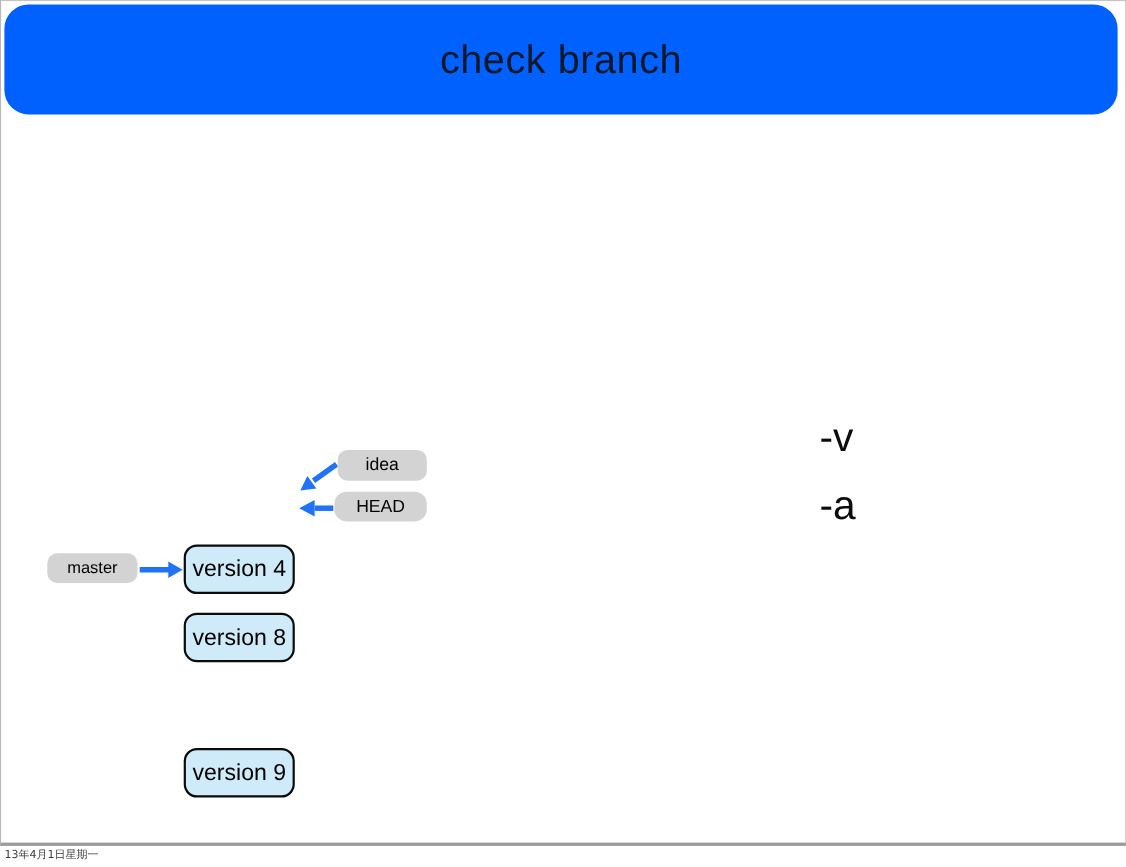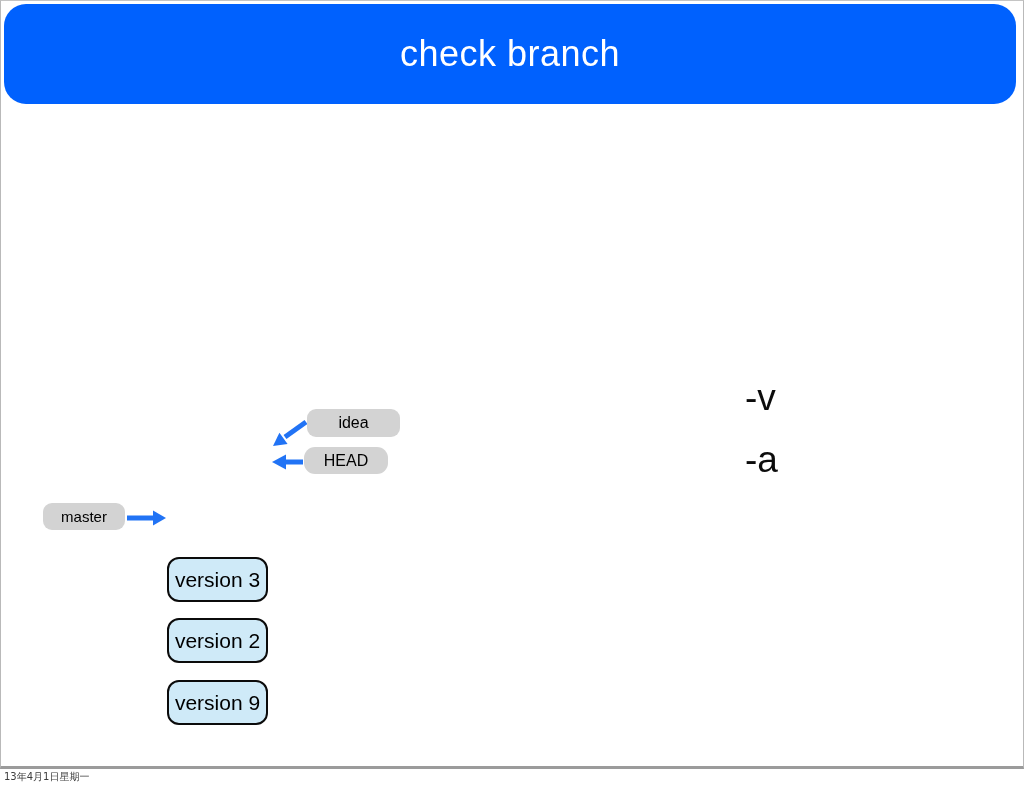--- a/index.html
+++ b/index.html
@@ -33,21 +33,21 @@
       left: 3px; top: 3px;
       width: 1012px;
       height: 100px;
       background: var(--header_blue, #0061fe);
       border-radius: 22px;
       display: flex;
       align-items: center;
       justify-content: center;
     }
     .title-bar .title {
-      color: #ffffff;
+      color: #0f172a;
       font-size: 36px;
       font-weight: 400;
       letter-spacing: 0.5px;
     }
     
     .commit {
       position: absolute;
       left: 166px;
       width: 101px;
       height: 45px;
@@ -72,21 +72,21 @@
       position: absolute;
       box-sizing: border-box;
       background: var(--label_gray, #d3d3d3);
       border-radius: 9px;
       display: flex;
       align-items: center;
       justify-content: center;
       color: #000;
       white-space: nowrap;
     }
-    .ref-idea   { left: 306px; top: 408px; width: 93px; height: 28px; font-size: 16px; }
+    .ref-idea   { left: 306px; top: 408px; width: 81px; height: 28px; font-size: 16px; }
     .ref-head   { left: 303px; top: 446px; width: 84px; height: 27px; font-size: 16px; border-radius: 11px; }
     .ref-master { left: 42px;  top: 502px; width: 82px; height: 27px; font-size: 15px; }
     
     .arrows {
       position: absolute;
       left: 0; top: 0;
       width: 1024px;
       height: 768px;
       pointer-events: none;
     }
@@ -140,22 +140,22 @@
       <g>
         <line class="arrow-line" x1="302" y1="461" x2="285" y2="461"></line>
         <polygon class="arrow-head" points="285,453.5 285,468.5 271,461"></polygon>
       </g>
       <g>
         <line class="arrow-line" x1="305" y1="421" x2="284" y2="436"></line>
         <polygon class="arrow-head" points="278.4,431.7 286.6,443.1 272,445"></polygon>
       </g>
     </svg>
 
-    <div class="commit v3">version 3</div>
-    <div class="commit v2">version 2</div>
+    <div class="commit v4">version 4</div>
+    <div class="commit v3">version 8</div>
     <div class="commit v1">version 9</div>
 
     <div class="ref-label ref-idea">idea</div>
     <div class="ref-label ref-head">HEAD</div>
     <div class="ref-label ref-master">master</div>
 
     <div class="cmd-flag-v">-v</div>
     <div class="cmd-flag-a">-a</div>
 
   </div>

